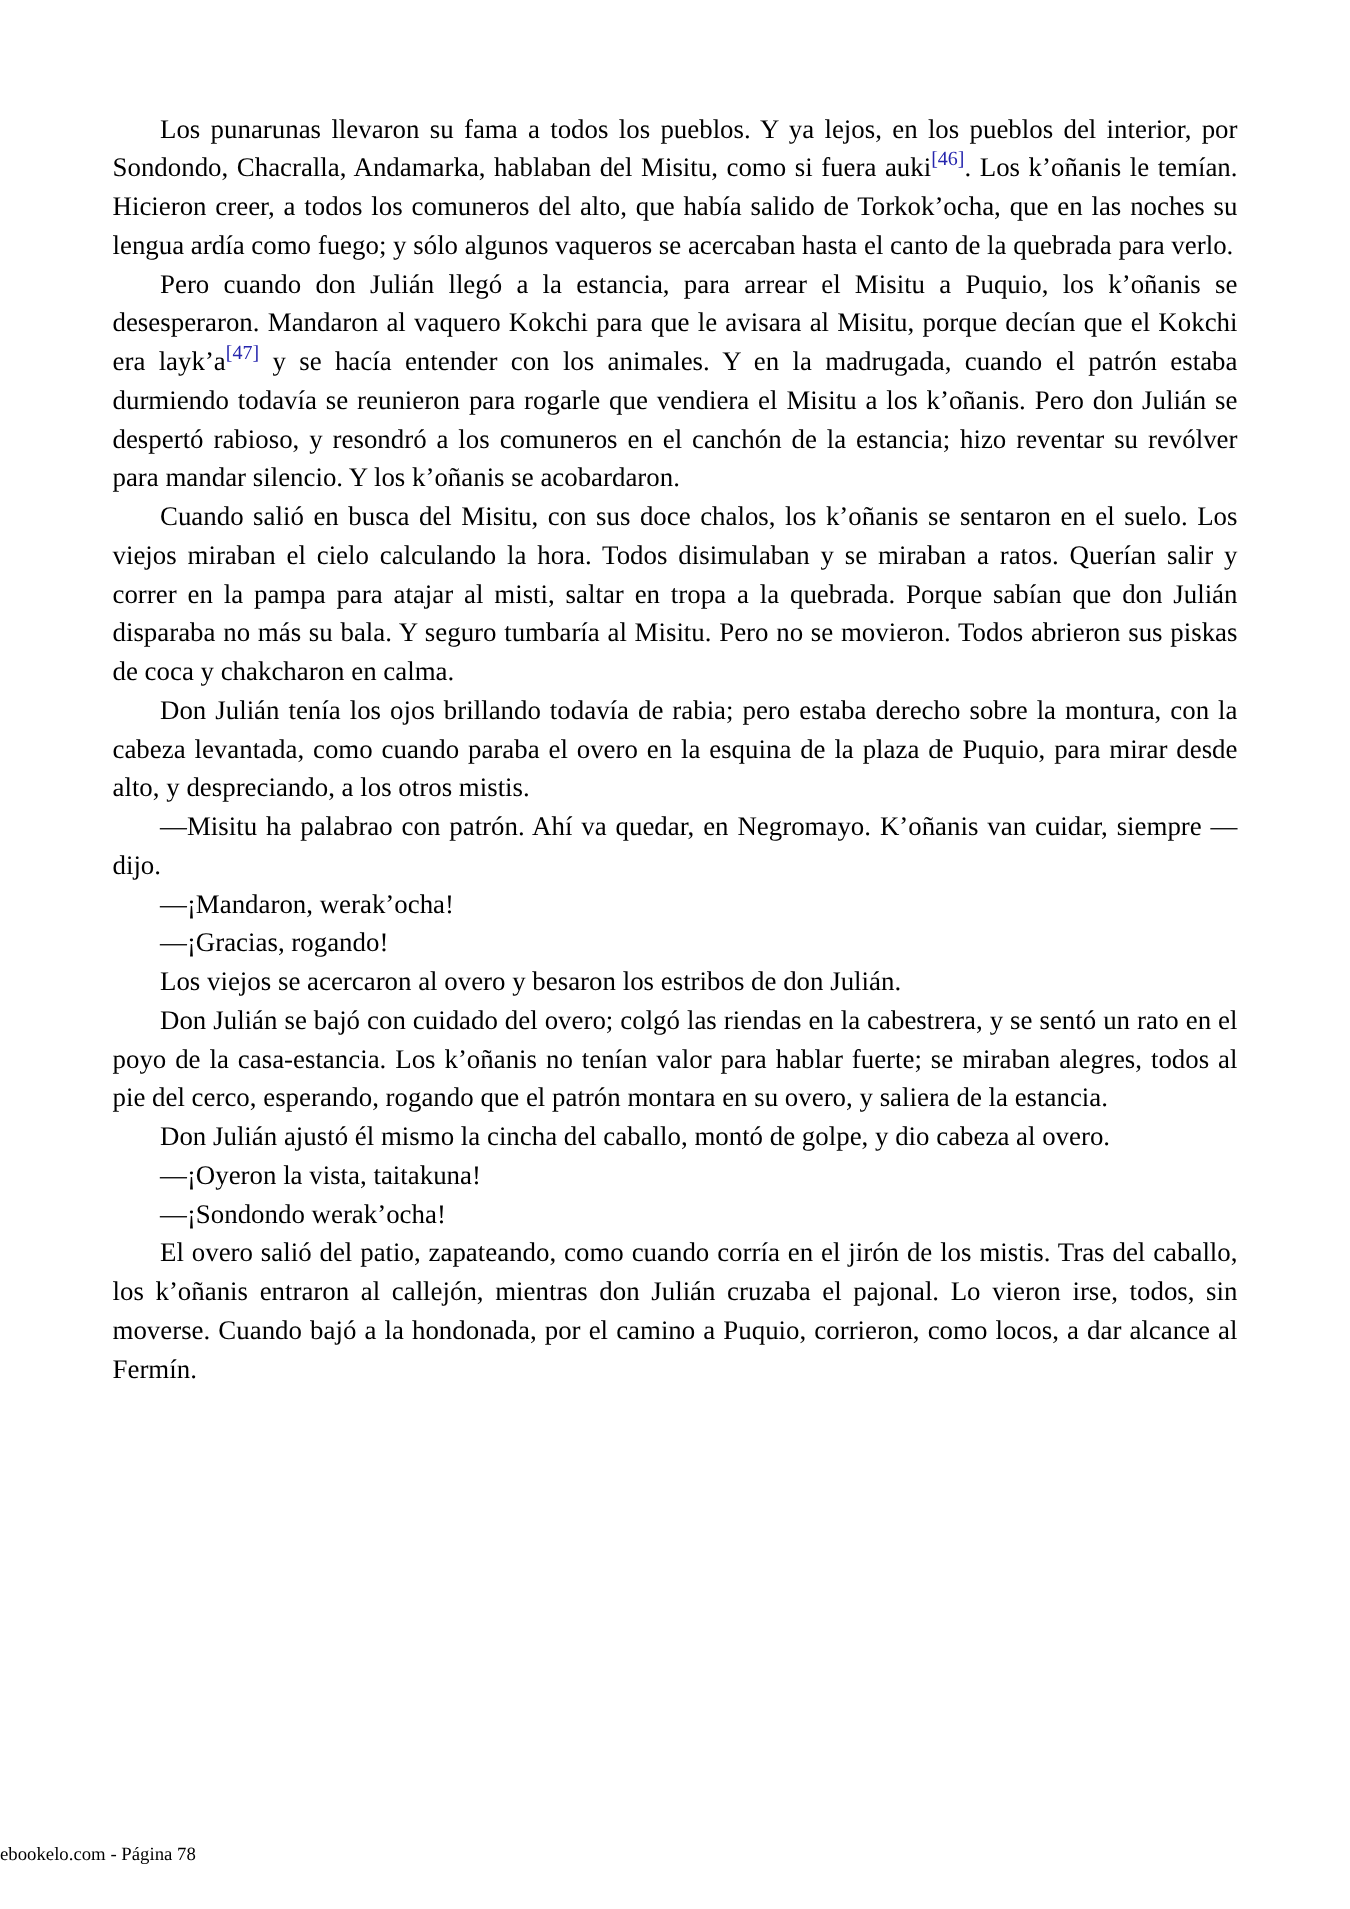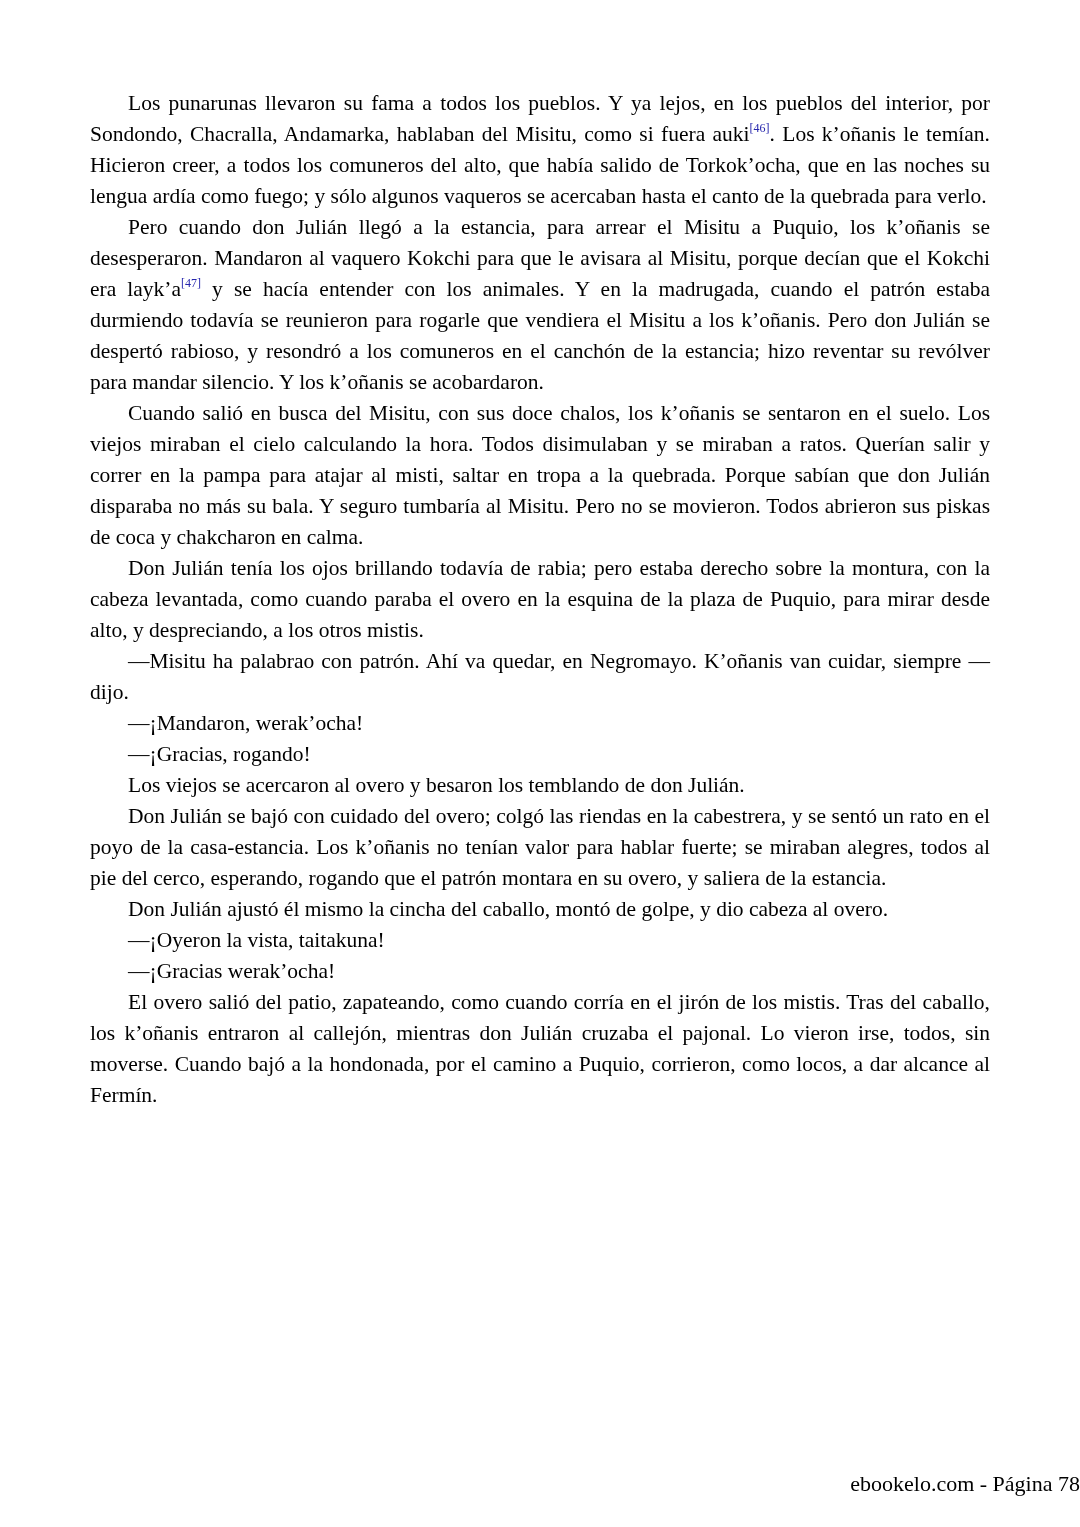--- a/index.html
+++ b/index.html
@@ -25,53 +25,53 @@
     line-height: 31px;
     text-align: justify;
   }
   .content p {
     margin: 0;
     padding: 0;
     text-indent: 38px;
   }
   sup.fnref {
     color: var(--fn-color, #2525ad);
-    font-size: 12px;
+    font-size: 16px;
     line-height: 0;
     position: relative;
     top: -1px;
     cursor: pointer;
     margin-top: 32px;
   }
   .footer {
     position: absolute;
     left: 0;
     right: 0;
     bottom: 30px;
-    text-align: right;
-    font-size: 22px;
+    text-align: left;
+    font-size: 15px;
     line-height: 26px;
     color: #000000;
   }
 </style>
 </head>
 <body>
 
 <div class="page">
   <main class="content">
       <p><span>Los punarunas llevaron su fama a todos los pueblos. Y ya lejos, en los pueblos del interior, por Sondondo, Chacralla, Andamarka, hablaban del Misitu, como si fuera auki</span><sup class="fnref">[46]</sup><span>. Los k’oñanis le temían. Hicieron creer, a todos los comuneros del alto, que había salido de Torkok’ocha, que en las noches su lengua ardía como fuego; y sólo algunos vaqueros se acercaban hasta el canto de la quebrada para verlo.</span></p>
       <p><span>Pero cuando don Julián llegó a la estancia, para arrear el Misitu a Puquio, los k’oñanis se desesperaron. Mandaron al vaquero Kokchi para que le avisara al Misitu, porque decían que el Kokchi era layk’a</span><sup class="fnref">[47]</sup><span> y se hacía entender con los animales. Y en la madrugada, cuando el patrón estaba durmiendo todavía se reunieron para rogarle que vendiera el Misitu a los k’oñanis. Pero don Julián se despertó rabioso, y resondró a los comuneros en el canchón de la estancia; hizo reventar su revólver para mandar silencio. Y los k’oñanis se acobardaron.</span></p>
       <p><span>Cuando salió en busca del Misitu, con sus doce chalos, los k’oñanis se sentaron en el suelo. Los viejos miraban el cielo calculando la hora. Todos disimulaban y se miraban a ratos. Querían salir y correr en la pampa para atajar al misti, saltar en tropa a la quebrada. Porque sabían que don Julián disparaba no más su bala. Y seguro tumbaría al Misitu. Pero no se movieron. Todos abrieron sus piskas de coca y chakcharon en calma.</span></p>
       <p><span>Don Julián tenía los ojos brillando todavía de rabia; pero estaba derecho sobre la montura, con la cabeza levantada, como cuando paraba el overo en la esquina de la plaza de Puquio, para mirar desde alto, y despreciando, a los otros mistis.</span></p>
       <p><span>—Misitu ha palabrao con patrón. Ahí va quedar, en Negromayo. K’oñanis van cuidar, siempre —dijo.</span></p>
       <p><span>—¡Mandaron, werak’ocha!</span></p>
       <p><span>—¡Gracias, rogando!</span></p>
-      <p><span>Los viejos se acercaron al overo y besaron los temblando de don Julián.</span></p>
+      <p><span>Los viejos se acercaron al overo y besaron los estribos de don Julián.</span></p>
       <p><span>Don Julián se bajó con cuidado del overo; colgó las riendas en la cabestrera, y se sentó un rato en el poyo de la casa-estancia. Los k’oñanis no tenían valor para hablar fuerte; se miraban alegres, todos al pie del cerco, esperando, rogando que el patrón montara en su overo, y saliera de la estancia.</span></p>
       <p><span>Don Julián ajustó él mismo la cincha del caballo, montó de golpe, y dio cabeza al overo.</span></p>
       <p><span>—¡Oyeron la vista, taitakuna!</span></p>
-      <p><span>—¡Gracias werak’ocha!</span></p>
+      <p><span>—¡Sondondo werak’ocha!</span></p>
       <p><span>El overo salió del patio, zapateando, como cuando corría en el jirón de los mistis. Tras del caballo, los k’oñanis entraron al callejón, mientras don Julián cruzaba el pajonal. Lo vieron irse, todos, sin moverse. Cuando bajó a la hondonada, por el camino a Puquio, corrieron, como locos, a dar alcance al Fermín.</span></p>
     </main>
   <footer class="footer">
     <span>ebookelo.com - Página 78</span>
   </footer>
 </div>
 
 </body></html>

